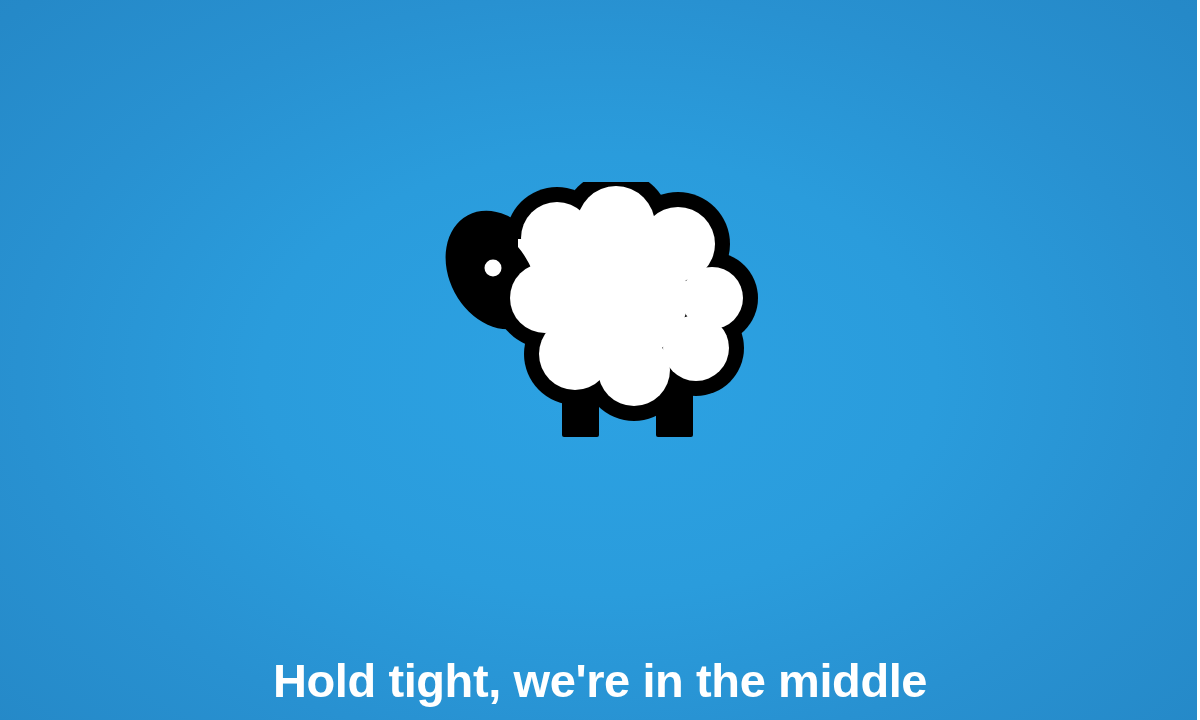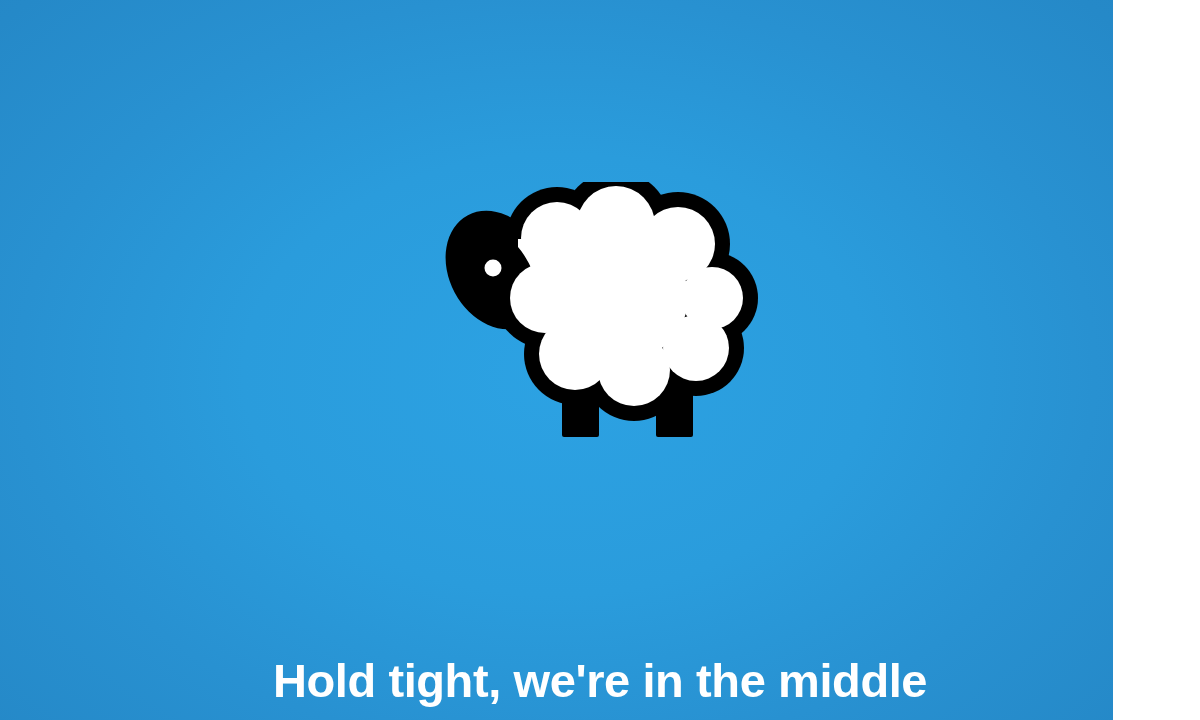--- a/index.html
+++ b/index.html
@@ -8,21 +8,21 @@
     padding: 0;
     width: 1200px;
     height: 720px;
     overflow: hidden;
   }
   body {
     font-family: "Liberation Sans", sans-serif;
   }
   .page {
     position: relative;
-    width: 1113px;
+    width: 1197px;
     height: 720px;
     background-color: #2b9fe0;
     background-image: radial-gradient(ellipse 78% 85% at 50% 52%, #2ca2e3 0%, #2a9cdc 36%, #2891d1 62%, #2589c8 86%, #2486c5 100%);
     overflow: hidden;
   }
   .stage {
     position: absolute;
     left: 0;
     top: 0;
     width: 1200px;

